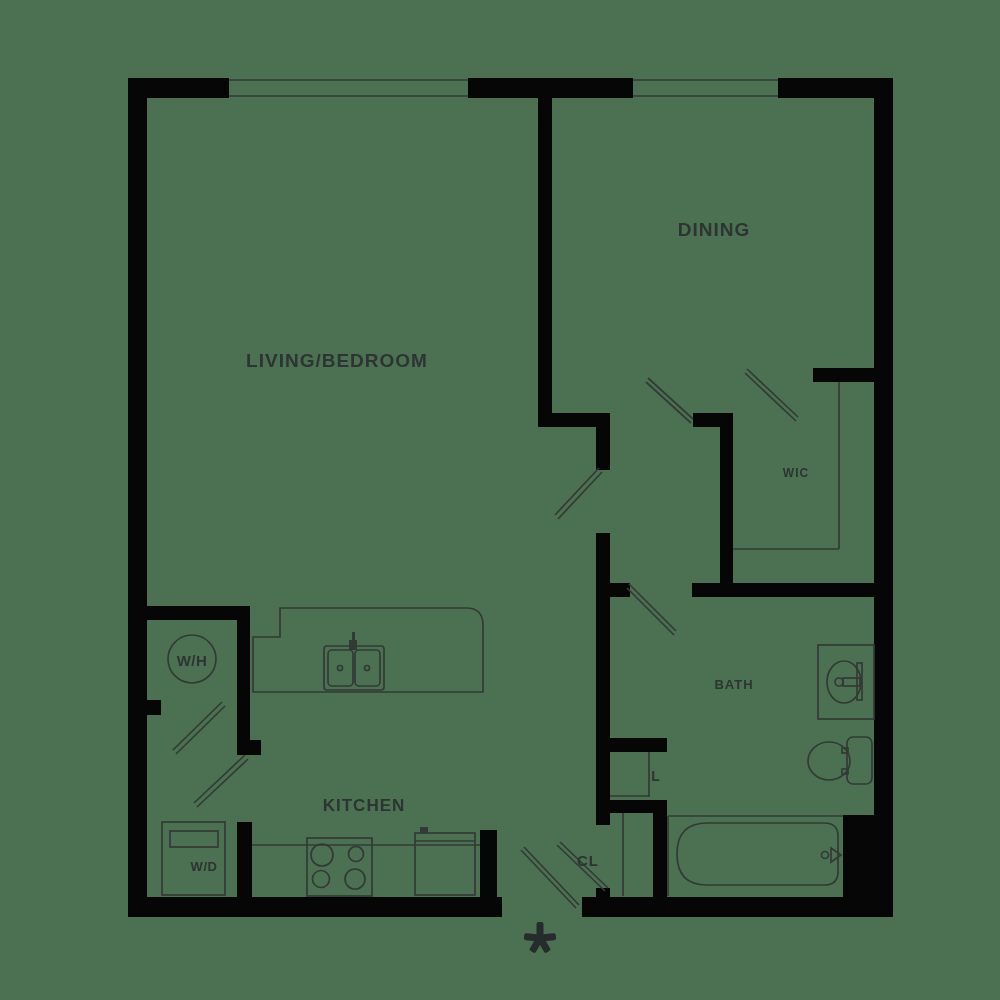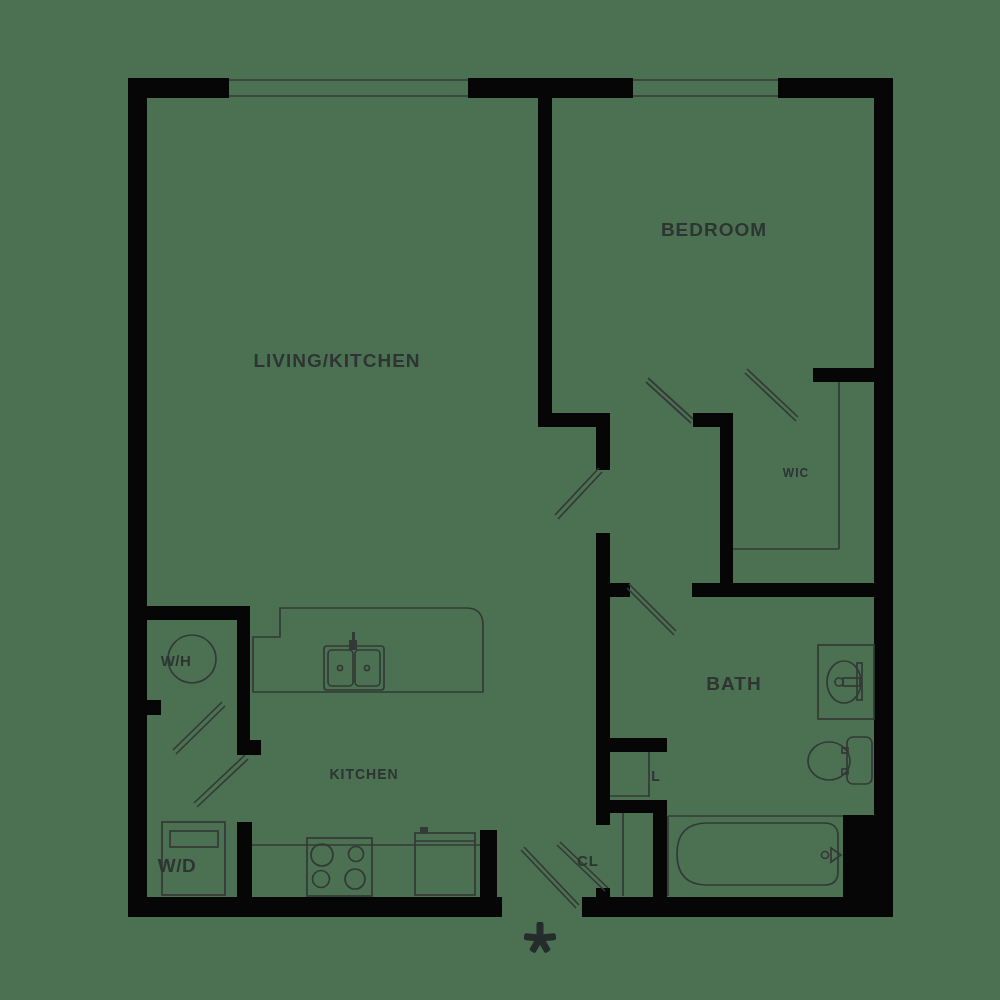--- a/index.html
+++ b/index.html
@@ -175,23 +175,23 @@
 
     <g>
       <rect class="ast" x="536.5" y="922" width="7" height="17" rx="2"></rect>
       <rect class="ast" x="536.5" y="922" width="7" height="17" rx="2" transform="rotate(85 540 938)"></rect>
       <rect class="ast" x="536.5" y="922" width="7" height="17" rx="2" transform="rotate(-85 540 938)"></rect>
       <rect class="ast" x="536.5" y="922" width="7" height="17" rx="2" transform="rotate(150 540 938)"></rect>
       <rect class="ast" x="536.5" y="922" width="7" height="17" rx="2" transform="rotate(-150 540 938)"></rect>
     </g>
   </svg>
 
-  <div class="lbl" style="left:337px;top:361px;font-size:19px">LIVING/KITCHEN</div>
-  <div class="lbl" style="left:714px;top:230px;font-size:19px">BEDROOM</div>
-  <div class="lbl" style="left:364px;top:774px;font-size:14px">KITCHEN</div>
-  <div class="lbl" style="left:734px;top:684px;font-size:19px">BATH</div>
+  <div class="lbl" style="left:337px;top:361px;font-size:19px">LIVING/BEDROOM</div>
+  <div class="lbl" style="left:714px;top:230px;font-size:19px">DINING</div>
+  <div class="lbl" style="left:364px;top:806px;font-size:17px">KITCHEN</div>
+  <div class="lbl" style="left:734px;top:684px;font-size:13px">BATH</div>
   <div class="lbl" style="left:796px;top:473px;font-size:12px">WIC</div>
-  <div class="lbl" style="left:176px;top:660px;font-size:15px;letter-spacing:0.5px">W/H</div>
-  <div class="lbl" style="left:177px;top:866px;font-size:19px;letter-spacing:0.5px">W/D</div>
+  <div class="lbl" style="left:192px;top:660px;font-size:15px;letter-spacing:0.5px">W/H</div>
+  <div class="lbl" style="left:204px;top:866px;font-size:13px;letter-spacing:0.5px">W/D</div>
   <div class="lbl" style="left:656px;top:776px;font-size:14px">L</div>
   <div class="lbl" style="left:588px;top:860px;font-size:15px">CL</div>
 
 </div>
 
 </body></html>

